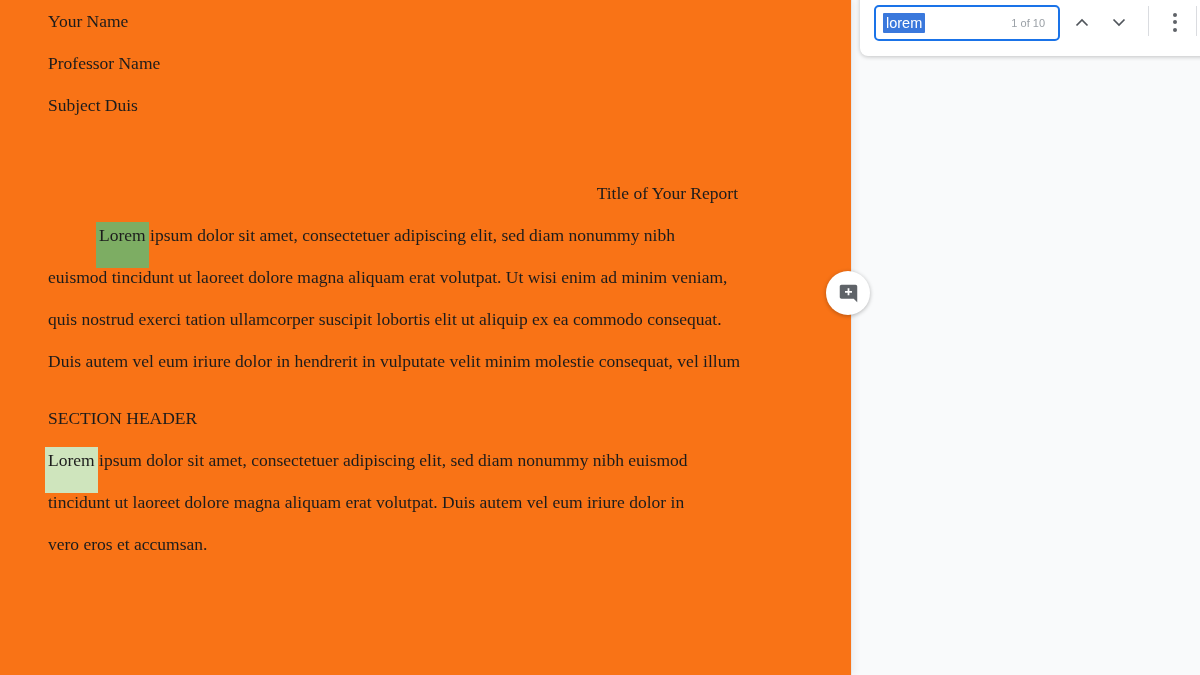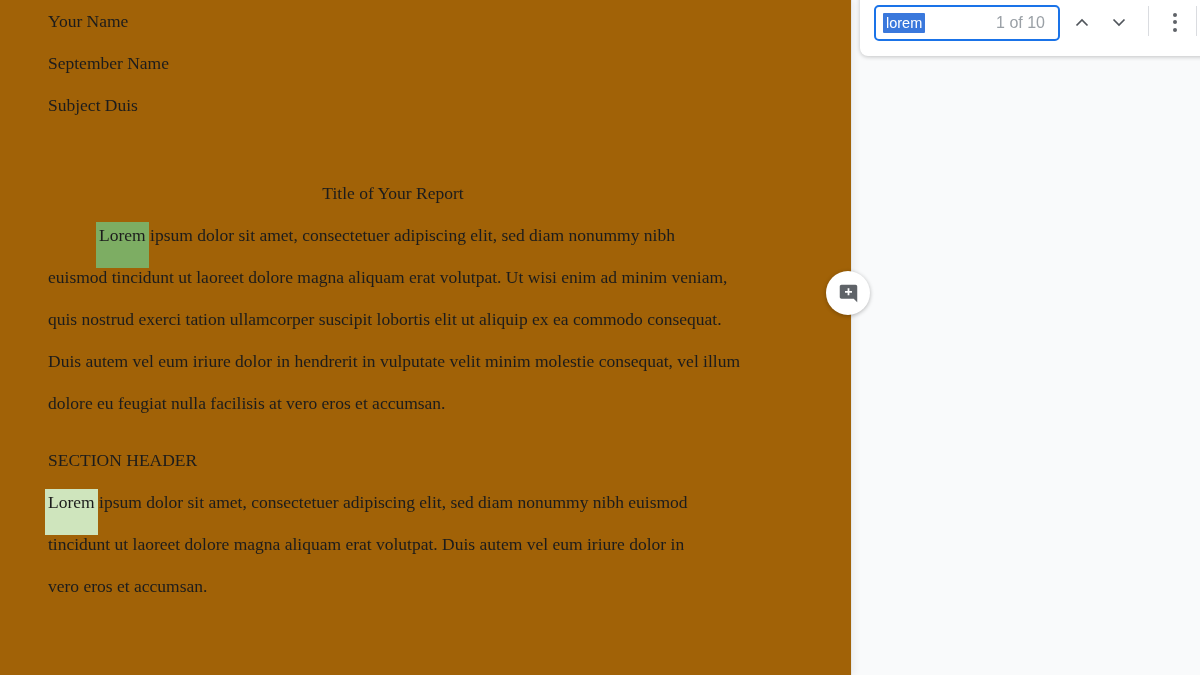--- a/index.html
+++ b/index.html
@@ -4,32 +4,32 @@
 <style>
   html,body{margin:0;padding:0;}
   body{
     width:1200px;height:675px;overflow:hidden;position:relative;
     background:#f9fafb;
     font-family:"Liberation Sans",sans-serif;
   }
   
   .doc-page{
     position:absolute;left:0;top:0;width:851px;height:675px;
-    background:#a16207;
+    background:#f97316;
     box-shadow:1px 0 0 #e5e7ea, 4px 0 7px rgba(0,0,0,0.05);
   }
   .doc-content{
     position:absolute;left:48px;top:0;width:760px;
     font-family:"Liberation Serif",serif;
     font-size:17.5px;color:#1c1c1c;
   }
   .line{
     height:42px;line-height:42px;white-space:nowrap;
   }
-  .line.center{text-align:center;width:690px;}
+  .line.center{text-align:right;width:690px;}
   .line.indent{text-indent:51px;}
   .line.title{margin-top:4px;}
   .line.section{margin-top:15px;}
   .hl{padding:3px 3px 23px 3px;margin:0 -3px;}
   .hl-active{background:#7dad63;}
   .hl-other{background:#cfe5bd;}
   
   .comment-btn{
     position:absolute;left:826px;top:271px;width:44px;height:44px;
     background:#fff;border-radius:50%;
@@ -50,21 +50,21 @@
     box-sizing:border-box;background:#fff;
     display:flex;align-items:center;
     padding-left:7px;cursor:text;
   }
   .find-query-sel{
     background:#3a78dc;color:#fff;
     font-size:14.5px;padding:2px 3px;border-radius:1px;
   }
   .find-count{
     position:absolute;right:13px;top:0;height:32px;line-height:32px;
-    color:#9aa0a6;font-size:16px;
+    color:#9aa0a6;font-size:11px;
   }
   .nav-btn{
     position:absolute;top:17px;width:38px;height:38px;
     display:flex;align-items:center;justify-content:center;
     border-radius:50%;cursor:pointer;
   }
   .nav-prev{left:203px;}
   .nav-next{left:240px;}
   .v-div{
     position:absolute;top:20px;width:1px;height:30px;background:#dadce0;
@@ -77,29 +77,28 @@
     gap:3.5px;cursor:pointer;
   }
   .kebab-btn .dot{width:4px;height:4px;border-radius:50%;background:#5f6368;}
 </style>
 </head>
 <body>
 
 <div class="doc-page">
   <div class="doc-content">
       <div class="line">Your Name</div>
-      <div class="line">September Name</div>
+      <div class="line">Professor Name</div>
       <div class="line">Subject Duis</div>
       <div class="line spacer"></div>
       <div class="line title center">Title of Your Report</div>
       <div class="line indent"><span class="hl hl-active">Lorem</span> ipsum dolor sit amet, consectetuer adipiscing elit, sed diam nonummy nibh</div>
       <div class="line">euismod tincidunt ut laoreet dolore magna aliquam erat volutpat. Ut wisi enim ad minim veniam,</div>
       <div class="line">quis nostrud exerci tation ullamcorper suscipit lobortis elit ut aliquip ex ea commodo consequat.</div>
       <div class="line">Duis autem vel eum iriure dolor in hendrerit in vulputate velit minim molestie consequat, vel illum</div>
-      <div class="line">dolore eu feugiat nulla facilisis at vero eros et accumsan.</div>
       <div class="line section">SECTION HEADER</div>
       <div class="line"><span class="hl hl-other">Lorem</span> ipsum dolor sit amet, consectetuer adipiscing elit, sed diam nonummy nibh euismod</div>
       <div class="line">tincidunt ut laoreet dolore magna aliquam erat volutpat. Duis autem vel eum iriure dolor in</div>
       <div class="line">vero eros et accumsan.</div>
     </div>
 </div>
 
 <div class="comment-btn">
   <span style="display:flex;">
     <svg width="21" height="21" viewBox="0 0 24 24">

